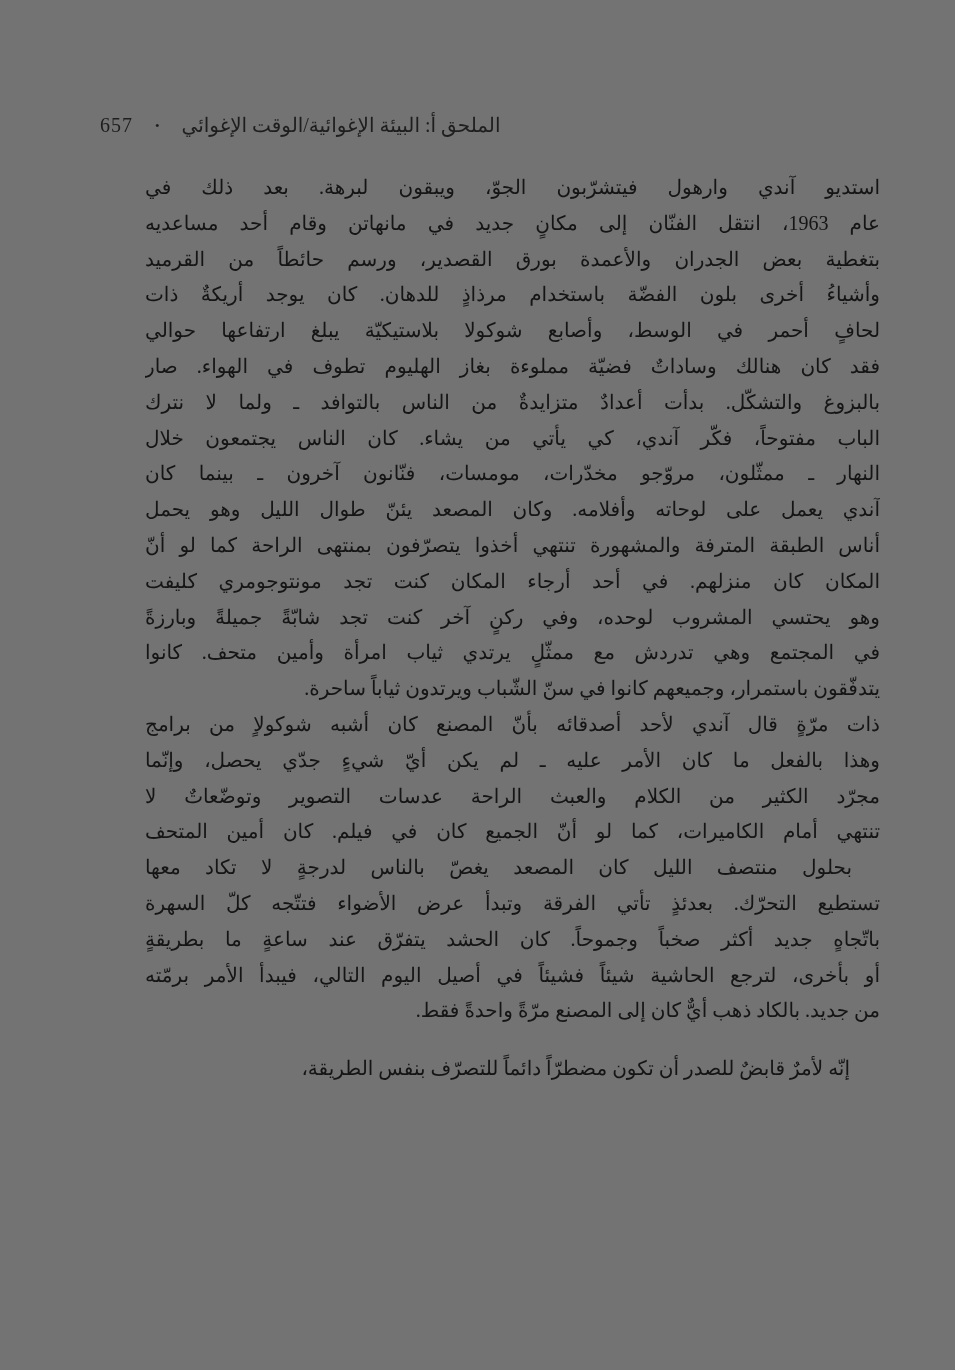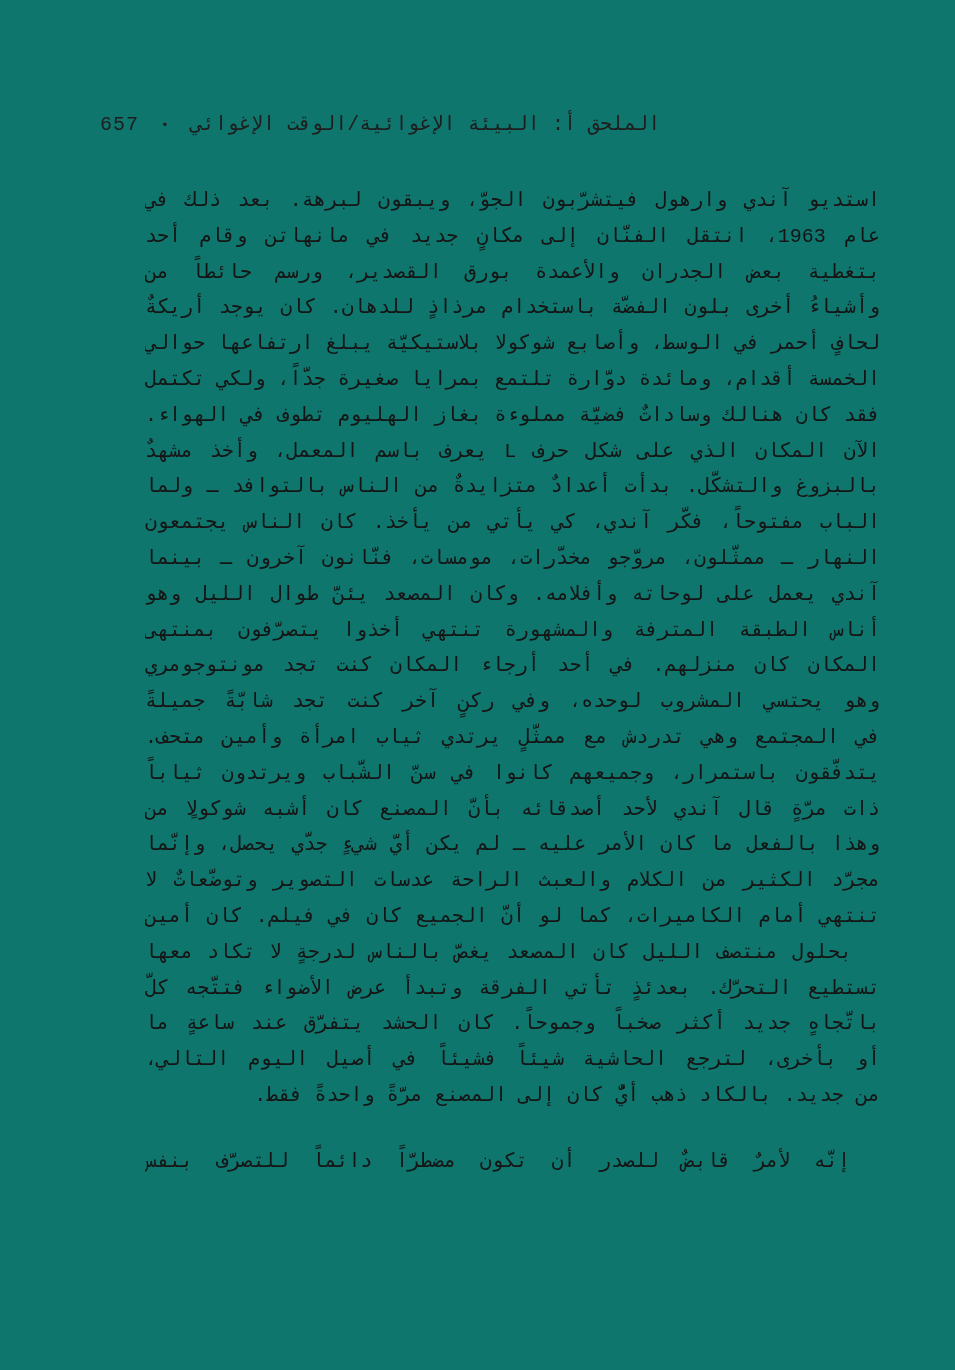--- a/index.html
+++ b/index.html
@@ -1,38 +1,38 @@
 <!DOCTYPE html>
 <html lang="ar"><head>
 <meta charset="utf-8">
 <style>
   * { margin:0; padding:0; box-sizing:border-box; }
   html,body { background:#e9e9e9; }
   .page {
     position:relative;
     width:955px; height:1370px;
     margin:0 auto;
-    background:#0f766e;
-    font-family:Liberation Mono, monospace;
+    background:#737373;
+    font-family:Liberation Serif, serif;
     color:#161616;
     overflow:hidden;
   }
   
   .page-header {
     position:absolute; left:100px; top:111px;
     display:flex; align-items:center;
     font-size:20px; color:#1e1e1e;
     line-height:28px;
   }
   .page-header .page-number { letter-spacing:1px; }
   .page-header .bullet { margin:0 22px; font-size:13px; position:relative; top:1px; }
   .page-header .header-title { direction:rtl; }
   
   .body-text {
-    position:absolute; left:145px; top:183px; width:735px;
+    position:absolute; left:145px; top:170px; width:735px;
     direction:rtl;
     font-size:20px;
     color:#151515;
   }
   .paragraph { margin:0; }
   .line {
     height:35.8px; line-height:35.8px;
     overflow:hidden;
     text-align:justify;
     text-align-last:justify;
@@ -55,25 +55,23 @@
     <span class="header-title">الملحق أ: البيئة الإغوائية/الوقت الإغوائي</span>
   </div>
 
   <div class="body-text" id="body-text">
       <div class="paragraph">
         <div class="line">استديو آندي وارهول فيتشرّبون الجوّ، ويبقون لبرهة. بعد ذلك في</div>
         <div class="line">عام 1963، انتقل الفنّان إلى مكانٍ جديد في مانهاتن وقام أحد مساعديه</div>
         <div class="line">بتغطية بعض الجدران والأعمدة بورق القصدير، ورسم حائطاً من القرميد</div>
         <div class="line">وأشياءُ أخرى بلون الفضّة باستخدام مرذاذٍ للدهان. كان يوجد أريكةٌ ذات</div>
         <div class="line">لحافٍ أحمر في الوسط، وأصابع شوكولا بلاستيكيّة يبلغ ارتفاعها حوالي</div>
-        <div class="line">الخمسة أقدام، ومائدة دوّارة تلتمع بمرايا صغيرة جدّاً، ولكي تكتمل الخلفيّة</div>
         <div class="line">فقد كان هنالك وساداتٌ فضيّة مملوءة بغاز الهليوم تطوف في الهواء. صار</div>
-        <div class="line">الآن المكان الذي على شكل حرف L يعرف باسم المعمل، وأخذ مشهدٌ</div>
         <div class="line">بالبزوغ والتشكّل. بدأت أعدادٌ متزايدةٌ من الناس بالتوافد ـ ولما لا نترك</div>
-        <div class="line">الباب مفتوحاً، فكّر آندي، كي يأتي من يأخذ. كان الناس يجتمعون خلال</div>
+        <div class="line">الباب مفتوحاً، فكّر آندي، كي يأتي من يشاء. كان الناس يجتمعون خلال</div>
         <div class="line">النهار ـ ممثّلون، مروّجو مخدّرات، مومسات، فنّانون آخرون ـ بينما كان</div>
         <div class="line">آندي يعمل على لوحاته وأفلامه. وكان المصعد يئنّ طوال الليل وهو يحمل</div>
         <div class="line">أناس الطبقة المترفة والمشهورة تنتهي أخذوا يتصرّفون بمنتهى الراحة كما لو أنّ</div>
         <div class="line">المكان كان منزلهم. في أحد أرجاء المكان كنت تجد مونتوجومري كليفت</div>
         <div class="line">وهو يحتسي المشروب لوحده، وفي ركنٍ آخر كنت تجد شابّةً جميلةً وبارزةً</div>
         <div class="line">في المجتمع وهي تدردش مع ممثّلٍ يرتدي ثياب امرأة وأمين متحف. كانوا</div>
         <div class="line last">يتدفّقون باستمرار، وجميعهم كانوا في سنّ الشّباب ويرتدون ثياباً ساحرة.</div>
       </div>
       <div class="paragraph">
         <div class="line">ذات مرّةٍ قال آندي لأحد أصدقائه بأنّ المصنع كان أشبه شوكولاٍ من برامج</div>
@@ -81,21 +79,21 @@
         <div class="line">مجرّد الكثير من الكلام والعبث الراحة عدسات التصوير وتوضّعاتٌ لا</div>
         <div class="line">تنتهي أمام الكاميرات، كما لو أنّ الجميع كان في فيلم. كان أمين المتحف</div>
       </div>
       <div class="paragraph">
         <div class="line" style="padding-right: 28px;">بحلول منتصف الليل كان المصعد يغصّ بالناس لدرجةٍ لا تكاد معها</div>
         <div class="line">تستطيع التحرّك. بعدئذٍ تأتي الفرقة وتبدأ عرض الأضواء فتتّجه كلّ السهرة</div>
         <div class="line">باتّجاهٍ جديد أكثر صخباً وجموحاً. كان الحشد يتفرّق عند ساعةٍ ما بطريقةٍ</div>
         <div class="line">أو بأخرى، لترجع الحاشية شيئاً فشيئاً في أصيل اليوم التالي، فيبدأ الأمر برمّته</div>
         <div class="line last">من جديد. بالكاد ذهب أيٌّ كان إلى المصنع مرّةً واحدةً فقط.</div>
       </div>
-      <div class="paragraph" style="margin-top: 30px;">
+      <div class="paragraph" style="margin-top: 22px;">
         <div class="line last" style="padding-right: 30px;">إنّه لأمرٌ قابضٌ للصدر أن تكون مضطرّاً دائماً للتصرّف بنفس الطريقة،</div>
       </div>
     </div>
 
   <div class="footer">
     
     
     
   </div>
 

